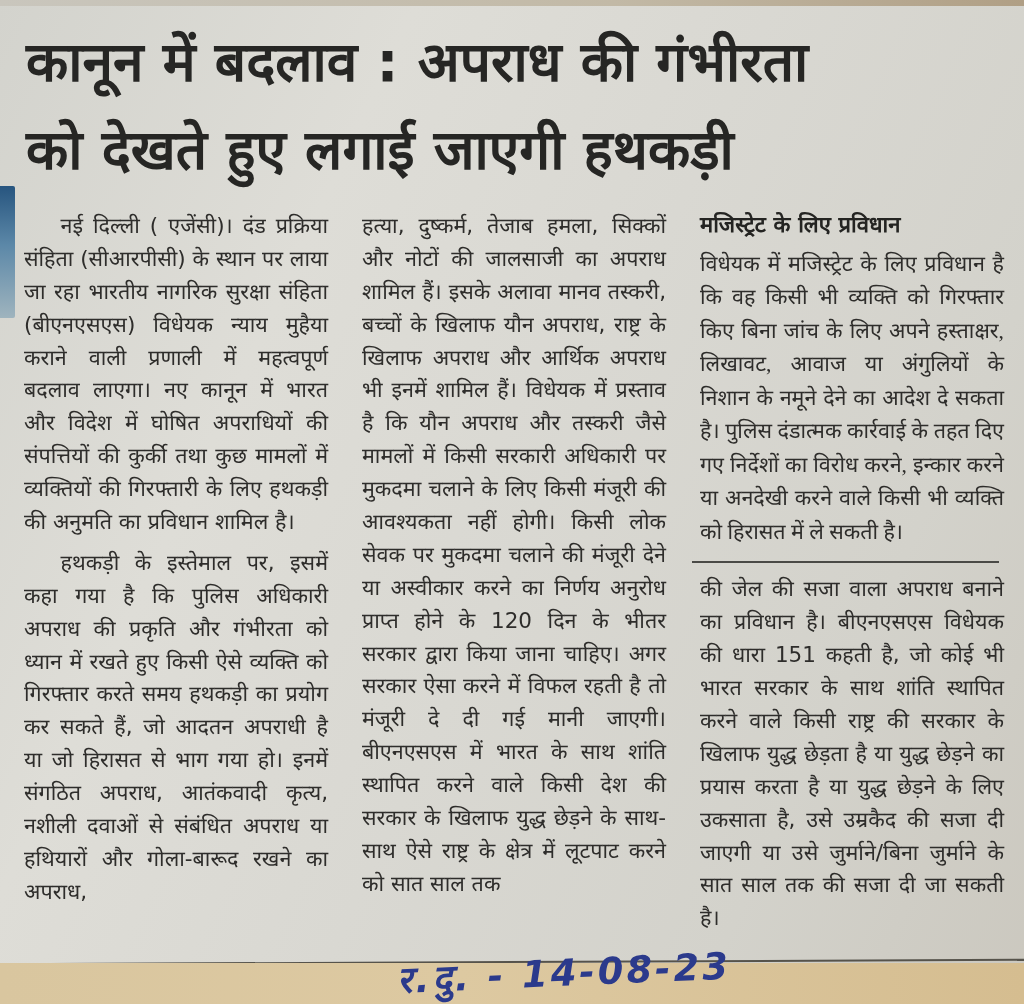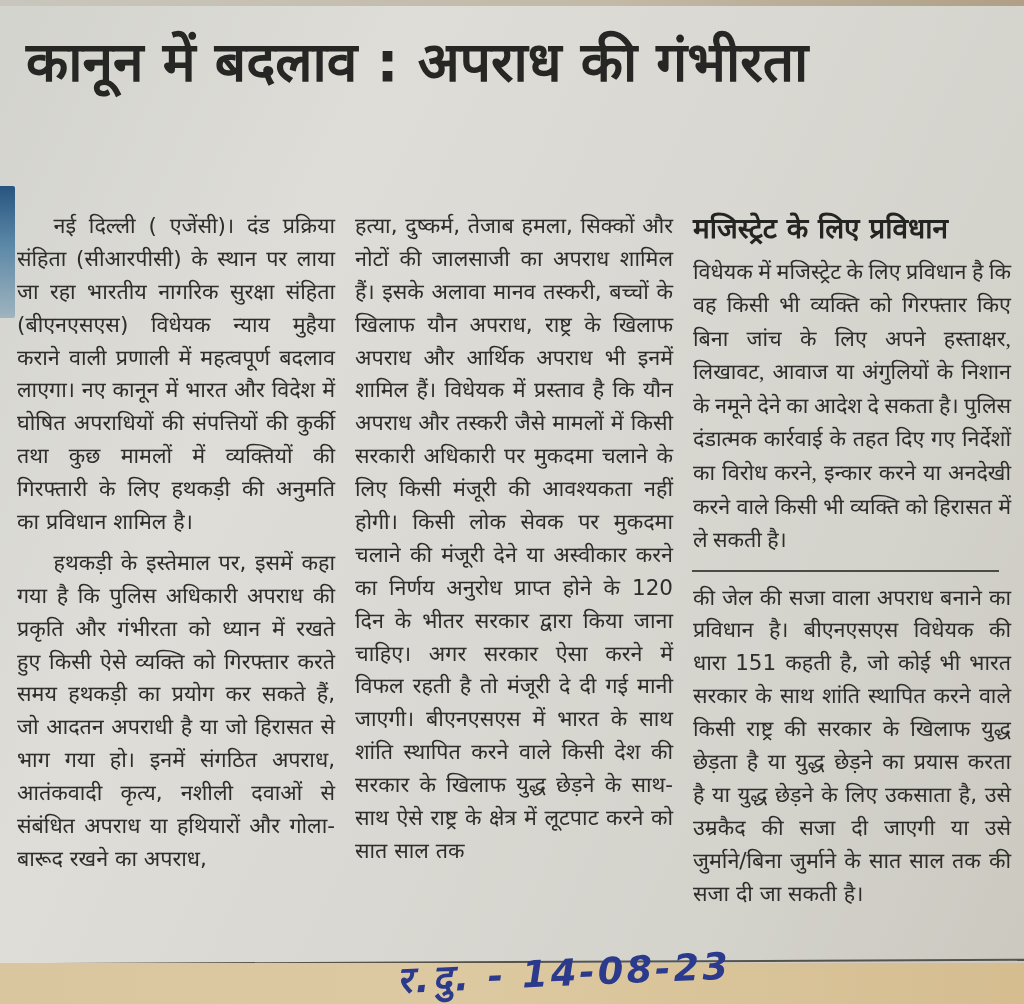--- a/index.html
+++ b/index.html
@@ -26,31 +26,31 @@
     border-radius:0 2px 2px 0;
   }
   .columns{
     position:absolute;top:210px;left:16px;width:996px;
     display:flex;gap:18px;
   }
   .col{
     flex:1;text-align:justify;
     font-size:21.5px;line-height:1.53;
   }
-  .col p{margin:0 1px 8px;}
+  .col p{margin:0 8px 8px;}
   .indent{text-indent:1.7em;}
   .no-indent{text-indent:0;}
   .pen-underline{
     text-decoration-thickness:2.5px;
     text-underline-offset:4px;
     text-decoration-color:#33343c;
     text-decoration-skip-ink:none;
   }
   .subheading{
-    font-size:28px;font-weight:bold;color:#242422;
+    font-size:22px;font-weight:bold;color:#242422;
     margin:2px 0 10px;text-indent:0;line-height:1.35;
   }
   .col3-top{line-height:1.56;font-family:Liberation Serif, serif;}
   .divider{
     border:none;border-top:2.5px solid #4a4a46;
     width:96%;margin:12px auto 10px 0;
   }
   .bottom-rule{
     position:absolute;left:0;right:0;bottom:41px;height:2px;
     background:#56534b;transform:rotate(-0.25deg);
@@ -69,20 +69,21 @@
 </style>
 </head>
 <body>
 
 <div class="page">
 
   <div class="top-edge"></div>
 
   <div class="headline">
     <div>कानून में बदलाव : अपराध की गंभीरता</div>
+    <div>को देखते हुए लगाई जाएगी हथकड़ी</div>
   </div>
 
   <div class="photo-fragment"></div>
 
   <div class="columns">
 
     <div class="col">
       <p class="indent">नई दिल्ली ( एजेंसी)। दंड प्रक्रिया संहिता (सीआरपीसी) के स्थान पर लाया जा रहा भारतीय नागरिक सुरक्षा संहिता (बीएनएसएस) विधेयक न्याय मुहैया कराने वाली प्रणाली में महत्वपूर्ण बदलाव लाएगा। नए कानून में भारत और विदेश में घोषित अपराधियों की संपत्तियों की कुर्की तथा कुछ मामलों में व्यक्तियों की गिरफ्तारी के लिए हथकड़ी की अनुमति का प्रविधान शामिल है।</p>
       <p class="indent">हथकड़ी के इस्तेमाल पर, इसमें कहा गया है कि पुलिस अधिकारी अपराध की प्रकृति और गंभीरता को ध्यान में रखते हुए किसी ऐसे व्यक्ति को गिरफ्तार करते समय हथकड़ी का प्रयोग कर सकते हैं, जो आदतन अपराधी है या जो हिरासत से भाग गया हो। इनमें संगठित अपराध, आतंकवादी कृत्य, नशीली दवाओं से संबंधित अपराध या हथियारों और गोला-बारूद रखने का अपराध,</p>
     </div>

